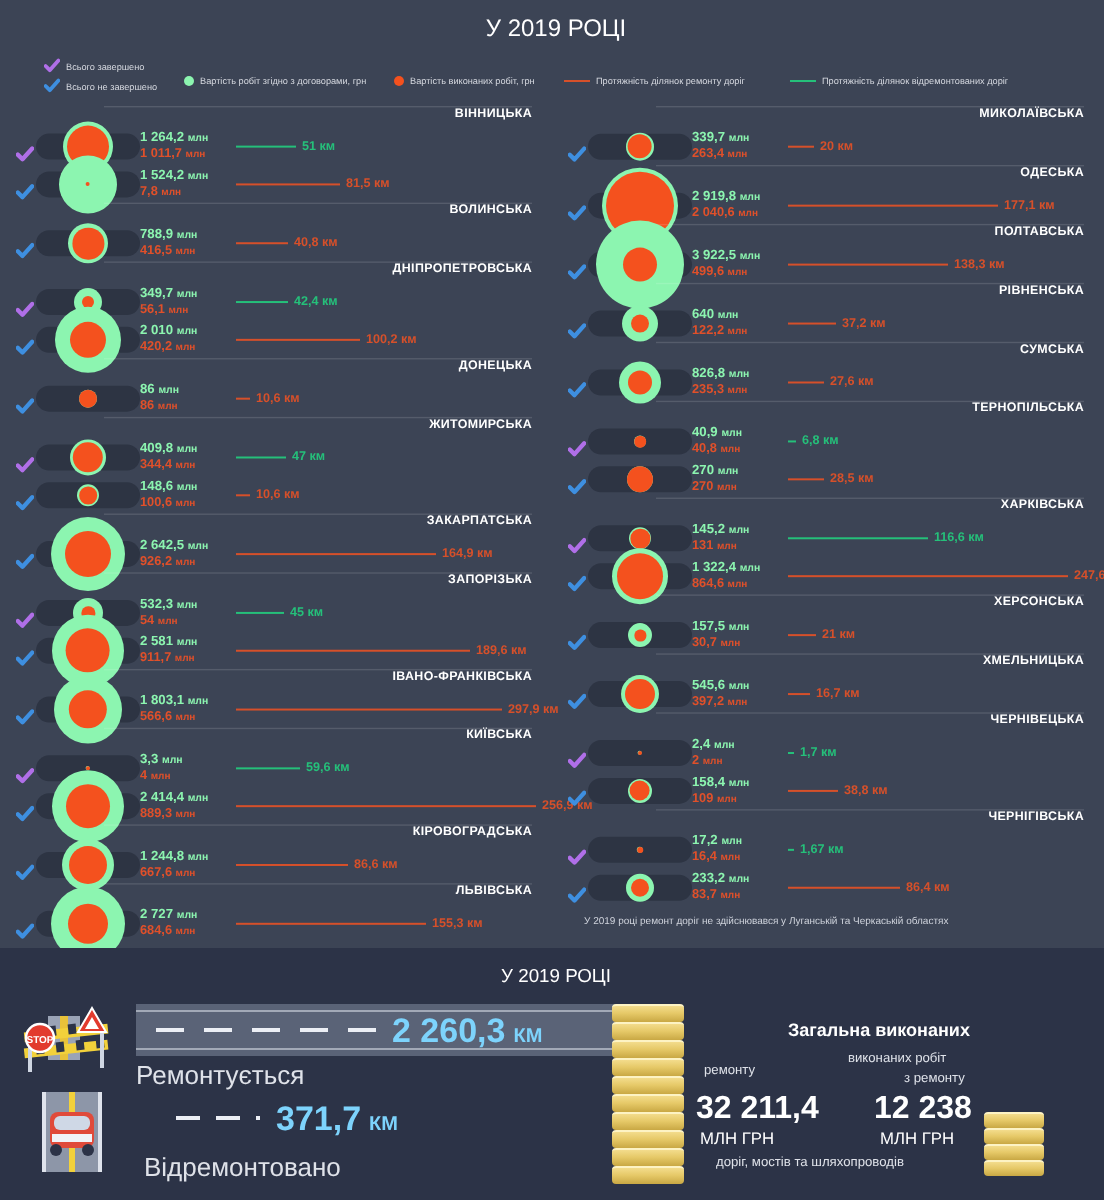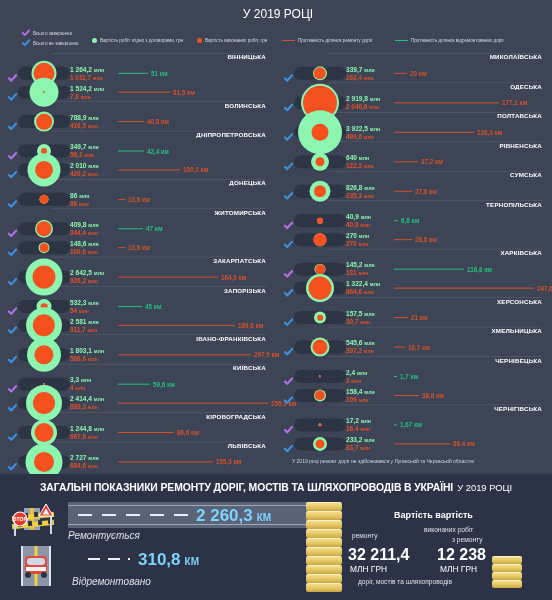--- a/index.html
+++ b/index.html
@@ -91,21 +91,21 @@
     position: absolute; left: 0; top: 8px; width: 552px;
     display: flex; align-items: center; justify-content: center;
   }
   .bot-title-main { font-size: 10.4px; font-weight: bold; color: #ffffff; letter-spacing: -0.1px; white-space: nowrap; }
   .bot-title-sub { font-size: 9.4px; color: #ffffff; margin-left: 4px; white-space: nowrap; }
 
   .road-box { position: absolute; background: #5a6377; }
   .road-dash { position: absolute; height: 2px; background: #eceff5; }
   .big-km { position: absolute; font-size: 17px; font-weight: bold; color: #7dd3fc; white-space: nowrap; }
   .big-km .u { font-size: 10px; font-weight: bold; }
-  .cap { position: absolute; font-size: 10px; color: #dfe2e9; white-space: nowrap; font-style: italic; }
+  .cap { position: absolute; font-size: 13px; color: #dfe2e9; white-space: nowrap; }
 
   .coin-stack { position: absolute; }
   .coin {
     position: absolute; border-radius: 2px;
     background: linear-gradient(180deg,#f3dc8c 0%,#e6c968 45%,#c9a844 100%);
     border-top: 0.6px solid #fdf3c4;
   }
   .tot-title { position: absolute; font-size: 9px; font-weight: bold; color: #ffffff; white-space: nowrap; }
   .tot-sub { position: absolute; font-size: 6.6px; color: #dfe2e9; white-space: nowrap; text-align: center; }
   .tot-num { position: absolute; font-size: 16px; font-weight: bold; color: #ffffff; white-space: nowrap; }
@@ -760,21 +760,20 @@
           <span class="km-line" style="width:56px;background:#d6502a;"></span>
           <span class="km-text" style="color:#d6502a;">86,4 км</span>
         </div>
       </div>
     </div>
 
   <div class="footnote" id="footnote" style="left:292px; top:458px;">У 2019 році ремонт доріг не здійснювався у Луганській та Черкаській областях</div>
 
   <div class="bottom">
     <div class="bot-title-bar">
-      <span class="bot-title-main">ЗАГАЛЬНІ ПОКАЗНИКИ РЕМОНТУ ДОРІГ, МОСТІВ ТА ШЛЯХОПРОВОДІВ В УКРАЇНІ</span>
       <span class="bot-title-sub">У 2019 РОЦІ</span>
     </div>
 
     <div style="position:absolute;left:8px;top:28px;width:52px;height:36px;">
       <svg width="52" height="36" viewBox="0 0 52 36">
         <rect x="16" y="6" width="16" height="22" fill="#9aa3b5"></rect>
         <rect x="22" y="6" width="4" height="22" fill="#e8c23a"></rect>
         <rect x="4" y="12" width="42" height="5" fill="#f2d13b" transform="rotate(-6 25 14)"></rect>
         <rect x="4" y="20" width="42" height="5" fill="#f2d13b" transform="rotate(-6 25 22)"></rect>
         <g fill="#2c3347">
@@ -825,21 +824,21 @@
         <circle cx="30" cy="29" r="3" fill="#2c3347"></circle>
       </svg>
     </div>
 
     <div style="position:absolute;left:68px;top:84px;">
       <span class="road-dash" style="left:20px;top:0;width:12px;"></span>
       <span class="road-dash" style="left:40px;top:0;width:12px;"></span>
       <span class="road-dash" style="left:60px;top:0;width:2px;"></span>
     </div>
     <div class="big-km" style="left:138px;top:76px;">
-      <span>310,8</span><span class="u" style="margin-left:4px;">КМ</span>
+      <span>371,7</span><span class="u" style="margin-left:4px;">КМ</span>
     </div>
     <div class="cap" style="left:72px;top:102px;">Відремонтовано</div>
 
     <div class="coin-stack" style="left:306px;top:28px;">
       <span class="coin" style="left:0;top:0px;width:36px;height:9px;"></span>
       <span class="coin" style="left:0;top:9px;width:36px;height:9px;"></span>
       <span class="coin" style="left:0;top:18px;width:36px;height:9px;"></span>
       <span class="coin" style="left:0;top:27px;width:36px;height:9px;"></span>
       <span class="coin" style="left:0;top:36px;width:36px;height:9px;"></span>
       <span class="coin" style="left:0;top:45px;width:36px;height:9px;"></span>
@@ -848,21 +847,21 @@
       <span class="coin" style="left:0;top:72px;width:36px;height:9px;"></span>
       <span class="coin" style="left:0;top:81px;width:36px;height:9px;"></span>
     </div>
     <div class="coin-stack" style="left:492px;top:82px;">
       <span class="coin" style="left:0;top:0px;width:30px;height:8px;"></span>
       <span class="coin" style="left:0;top:8px;width:30px;height:8px;"></span>
       <span class="coin" style="left:0;top:16px;width:30px;height:8px;"></span>
       <span class="coin" style="left:0;top:24px;width:30px;height:8px;"></span>
     </div>
 
-    <div class="tot-title" style="left:394px;top:36px;">Вартість вартість</div>
+    <div class="tot-title" style="left:394px;top:36px;">Загальна виконаних</div>
     <div class="tot-sub" style="left:352px;top:58px;">ремонту</div>
     <div class="tot-sub" style="left:424px;top:52px;">виконаних робіт</div>
     <div class="tot-sub" style="left:452px;top:62px;">з ремонту</div>
     <div class="tot-num" style="left:348px;top:72px;">32 211,4</div>
     <div class="tot-unit" style="left:350px;top:90px;">МЛН ГРН</div>
     <div class="tot-num" style="left:437px;top:72px;">12 238</div>
     <div class="tot-unit" style="left:440px;top:90px;">МЛН ГРН</div>
     <div class="tot-foot" style="left:358px;top:104px;">доріг, мостів та шляхопроводів</div>
   </div>
 

